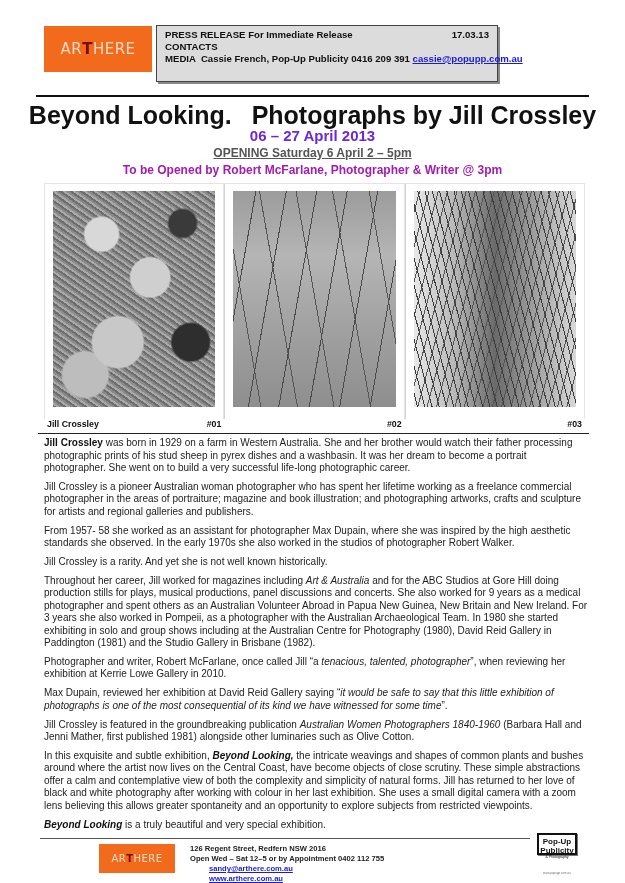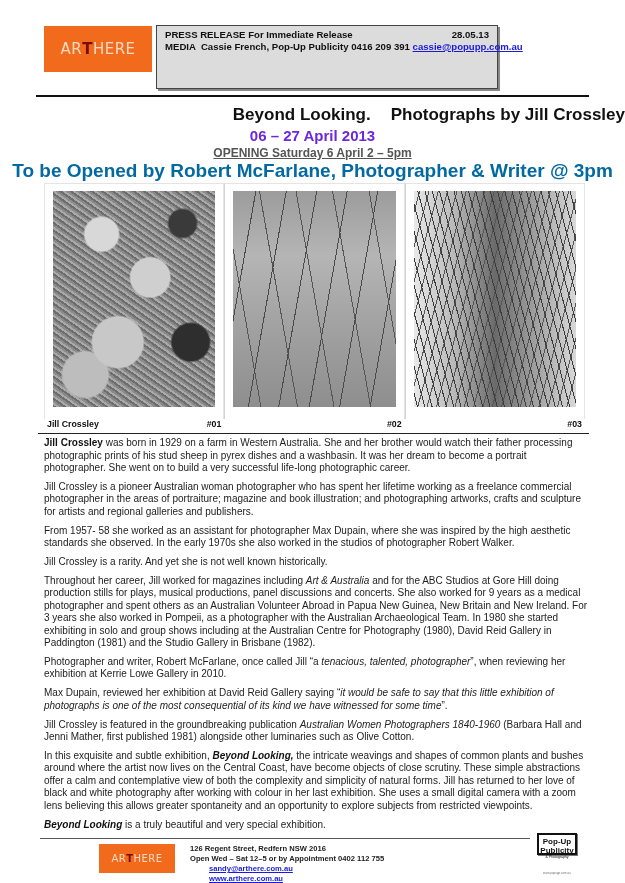--- a/index.html
+++ b/index.html
@@ -6,36 +6,36 @@
   body { width: 625px; height: 883px; position: relative; overflow: hidden;
          font-family: "Liberation Sans", sans-serif; color: #111; }
 
   
   .logo-box { position: absolute; left: 44px; top: 26px; width: 108px; height: 46px;
               background: #f26b1d; display: flex; align-items: center; justify-content: center; }
   .logo-text { font-family: "DejaVu Sans", sans-serif; font-size: 15px; letter-spacing: 0.5px;
                color: #fbd9c2; font-weight: normal; }
   .logo-text .accent { color: #7a0c05; font-weight: bold; }
 
-  .press-box { position: absolute; left: 156px; top: 25px; width: 342px; height: 64px;
+  .press-box { position: absolute; left: 156px; top: 25px; width: 342px; height: 57px;
                background: #dcdcdc; border: 1px solid #444; box-shadow: 2px 2px 0 #888;
                padding: 3px 8px 0 8px; box-sizing: border-box; font-size: 9.6px; font-weight: bold;
                line-height: 12px; }
   .press-box .row { display: flex; justify-content: space-between; white-space: nowrap; }
   .press-box a { color: #1a1adb; text-decoration: underline; }
 
   .rule-top { position: absolute; left: 36px; top: 95px; width: 553px; height: 2px; background: #111; }
 
   
   .title-block { position: absolute; left: 0; top: 103px; width: 625px; text-align: center; }
-  .title { font-size: 17px; font-weight: bold; line-height: 24px; color: #111; text-align: right; }
+  .title { font-size: 25px; font-weight: bold; line-height: 24px; color: #111; }
   .title .gap { display: inline-block; width: 20px; }
   .dates { font-size: 15px; font-weight: bold; line-height: 18px; color: #6d28d9; }
   .opening { font-size: 12px; font-weight: bold; line-height: 17px; color: #555; text-decoration: underline; }
-  .opened-by { font-size: 19px; font-weight: bold; line-height: 17px; color: #0369a1; }
+  .opened-by { font-size: 12px; font-weight: bold; line-height: 17px; color: #a21caf; }
 
   
   .photo-row { position: absolute; left: 44px; top: 183px; width: 541px; height: 236px; display: flex; }
   .photo-frame { flex: 1; border: 1px solid #e4e4e4; border-bottom: none; position: relative; background: #fff; }
   .photo-frame + .photo-frame { border-left: 1px solid #d4d4d4; }
   .photo { position: absolute; left: 8px; top: 7px; right: 8px; bottom: 12px; }
   .photo-1 { background:
       radial-gradient(circle at 30% 20%, #d8d8d8 0 8%, transparent 9%),
       radial-gradient(circle at 60% 40%, #cfcfcf 0 12%, transparent 13%),
       radial-gradient(circle at 40% 70%, #c8c8c8 0 14%, transparent 15%),
@@ -81,22 +81,25 @@
 </head>
 <body>
 
 <div class="logo-box">
   <span class="logo-text"><span>AR</span><span class="accent">T</span><span>HERE</span></span>
 </div>
 
 <div class="press-box">
   <div class="row">
     <span>PRESS RELEASE  For Immediate Release</span>
-    <span>28.05.13</span>
+    <span>17.03.13</span>
   </div>
+  <div class="row">
+      <span>CONTACTS</span>
+    </div>
   <div class="row" style="justify-content:flex-start">
     <span style="white-space:pre">MEDIA  Cassie French, Pop-Up Publicity 0416 209 391 </span>
       <a>cassie@popupp.com.au</a>
   </div>
 </div>
 
 <div class="rule-top"></div>
 
 <div class="title-block">
   <div class="title"><span>Beyond Looking.</span><span class="gap"></span><span>Photographs by Jill Crossley</span></div>

